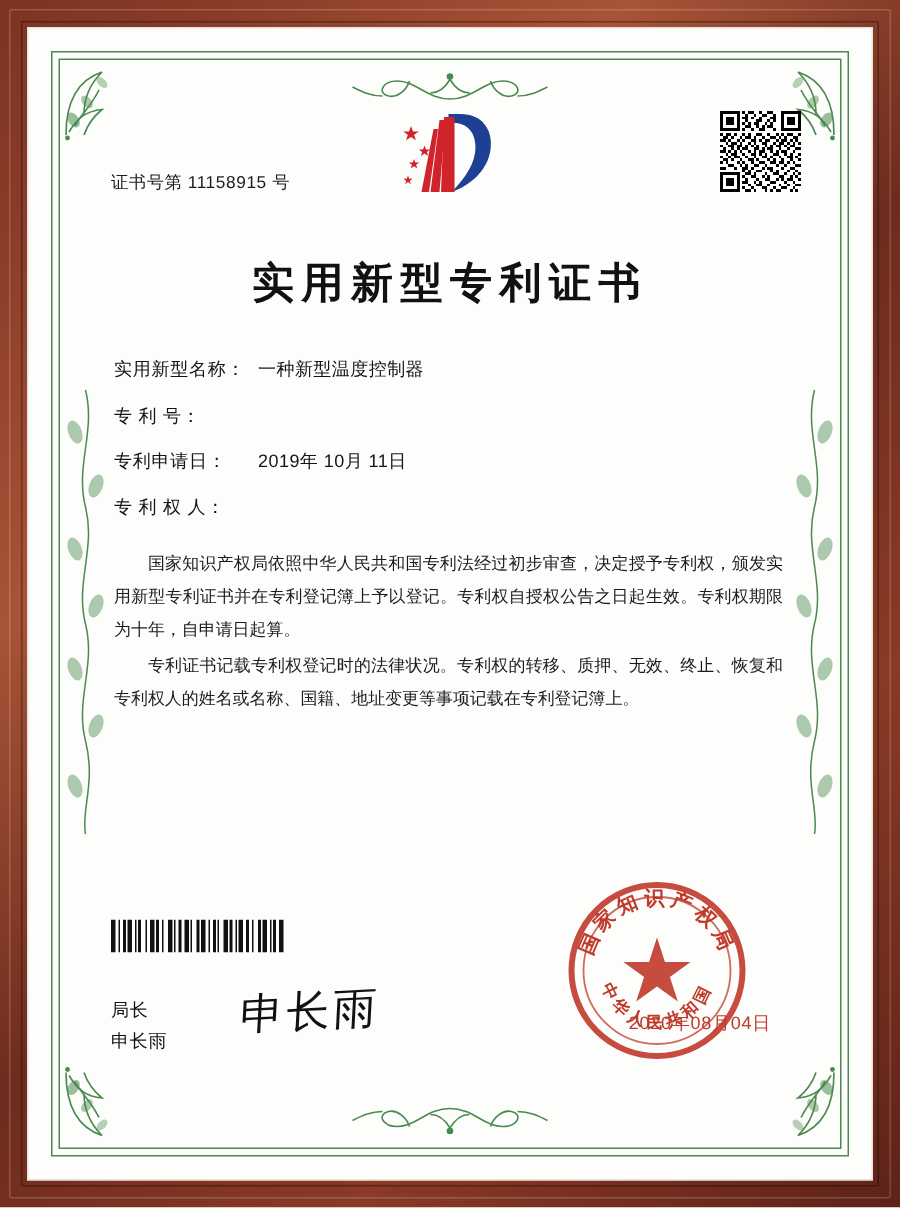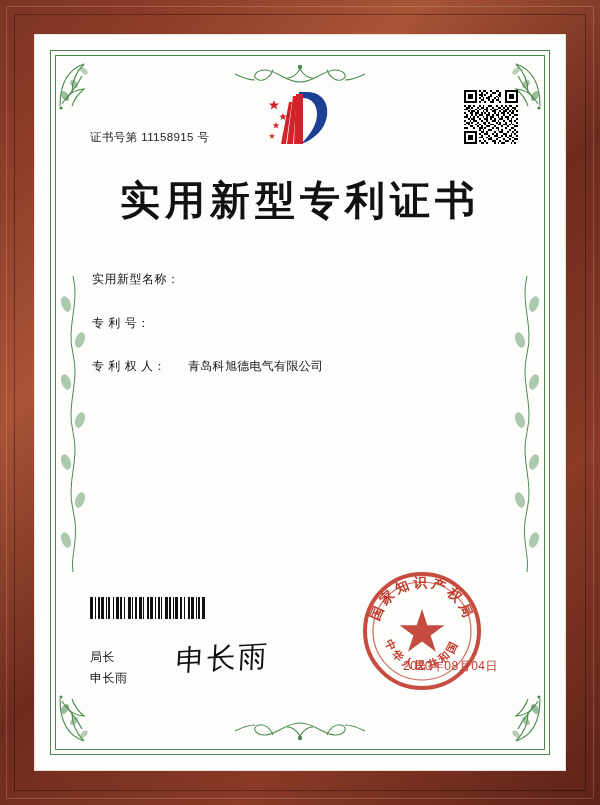--- a/index.html
+++ b/index.html
@@ -14,21 +14,21 @@
     overflow: hidden;
   }
 
   
   .certificate {
     position: relative;
     width: 600px;
     height: 805px;
     box-sizing: border-box;
     background: linear-gradient(135deg, #7d3323 0%, #8c3c28 12%, #a85437 30%, #6e2b1d 52%, #8a3a26 74%, #5d2217 100%);
-    padding: 34px;
+    padding: 18px;
   }
   .frame-bevel-outer {
     position: absolute;
     left: 6px; top: 6px; right: 6px; bottom: 6px;
     border: 1px solid rgba(255,255,255,0.18);
     border-radius: 2px;
     pointer-events: none;
   }
   .frame-bevel-inner {
     position: absolute;
@@ -141,25 +141,25 @@
     position: absolute;
     right: 0px;
     top: 4px;
     width: 54px;
     height: 54px;
     background: #ffffff;
   }
   .qr svg { display: block; width: 100%; height: 100%; }
 
   .main-title {
-    margin-top: 15px;
+    margin-top: 28px;
     text-align: center;
     font-family: "Liberation Serif", serif;
     font-weight: bold;
-    font-size: 40px;
+    font-size: 28px;
     letter-spacing: 5px;
     color: #111111;
   }
 
   .fields {
     margin-top: 30px;
     padding-left: 10px;
     padding-right: 10px;
   }
   .field-row {
@@ -167,21 +167,20 @@
     align-items: baseline;
     margin-bottom: 13.5px;
     font-size: 12px;
     color: #141414;
   }
   .field-label {
     width: 96px;
     flex: 0 0 96px;
     letter-spacing: 0.5px;
     white-space: nowrap;
-    margin-top: 13px;
   }
   .field-value {
     flex: 1 1 auto;
     letter-spacing: 0.3px;
     white-space: nowrap;
   }
   .field-row.two-col .field-value.first {
     flex: 0 0 210px;
   }
   .field-label.sub {
@@ -620,37 +619,45 @@
           </svg>
         </div>
       </div>
 
       <div class="main-title">实用新型专利证书</div>
 
       <div class="fields">
 
         <div class="field-row">
           <div class="field-label">实用新型名称：</div>
+          <div class="field-value">一种新型温度控制器</div>
         </div>
 
 
         <div class="field-row">
           <div class="field-label">专 利 号：</div>
         </div>
 
+        <div class="field-row">
+          <div class="field-label">专利申请日：</div>
+          <div class="field-value">2019年 10月 11日</div>
+        </div>
 
         <div class="field-row">
           <div class="field-label">专 利 权 人：</div>
-          <div class="field-value">青岛科旭德电气有限公司</div>
         </div>
 
 
 
       </div>
 
+      <div class="paragraphs">
+        <p>国家知识产权局依照中华人民共和国专利法经过初步审查，决定授予专利权，颁发实用新型专利证书并在专利登记簿上予以登记。专利权自授权公告之日起生效。专利权期限为十年，自申请日起算。</p>
+        <p>专利证书记载专利权登记时的法律状况。专利权的转移、质押、无效、终止、恢复和专利权人的姓名或名称、国籍、地址变更等事项记载在专利登记簿上。</p>
+      </div>
 
       <div class="barcode">
         <i style="width:3px"></i>
           <i style="width:2px;background:transparent"></i>
         <i style="width:1px"></i>
           <i style="width:2px;background:transparent"></i>
         <i style="width:2px"></i>
           <i style="width:1px;background:transparent"></i>
         <i style="width:3px"></i>
           <i style="width:2px;background:transparent"></i>

